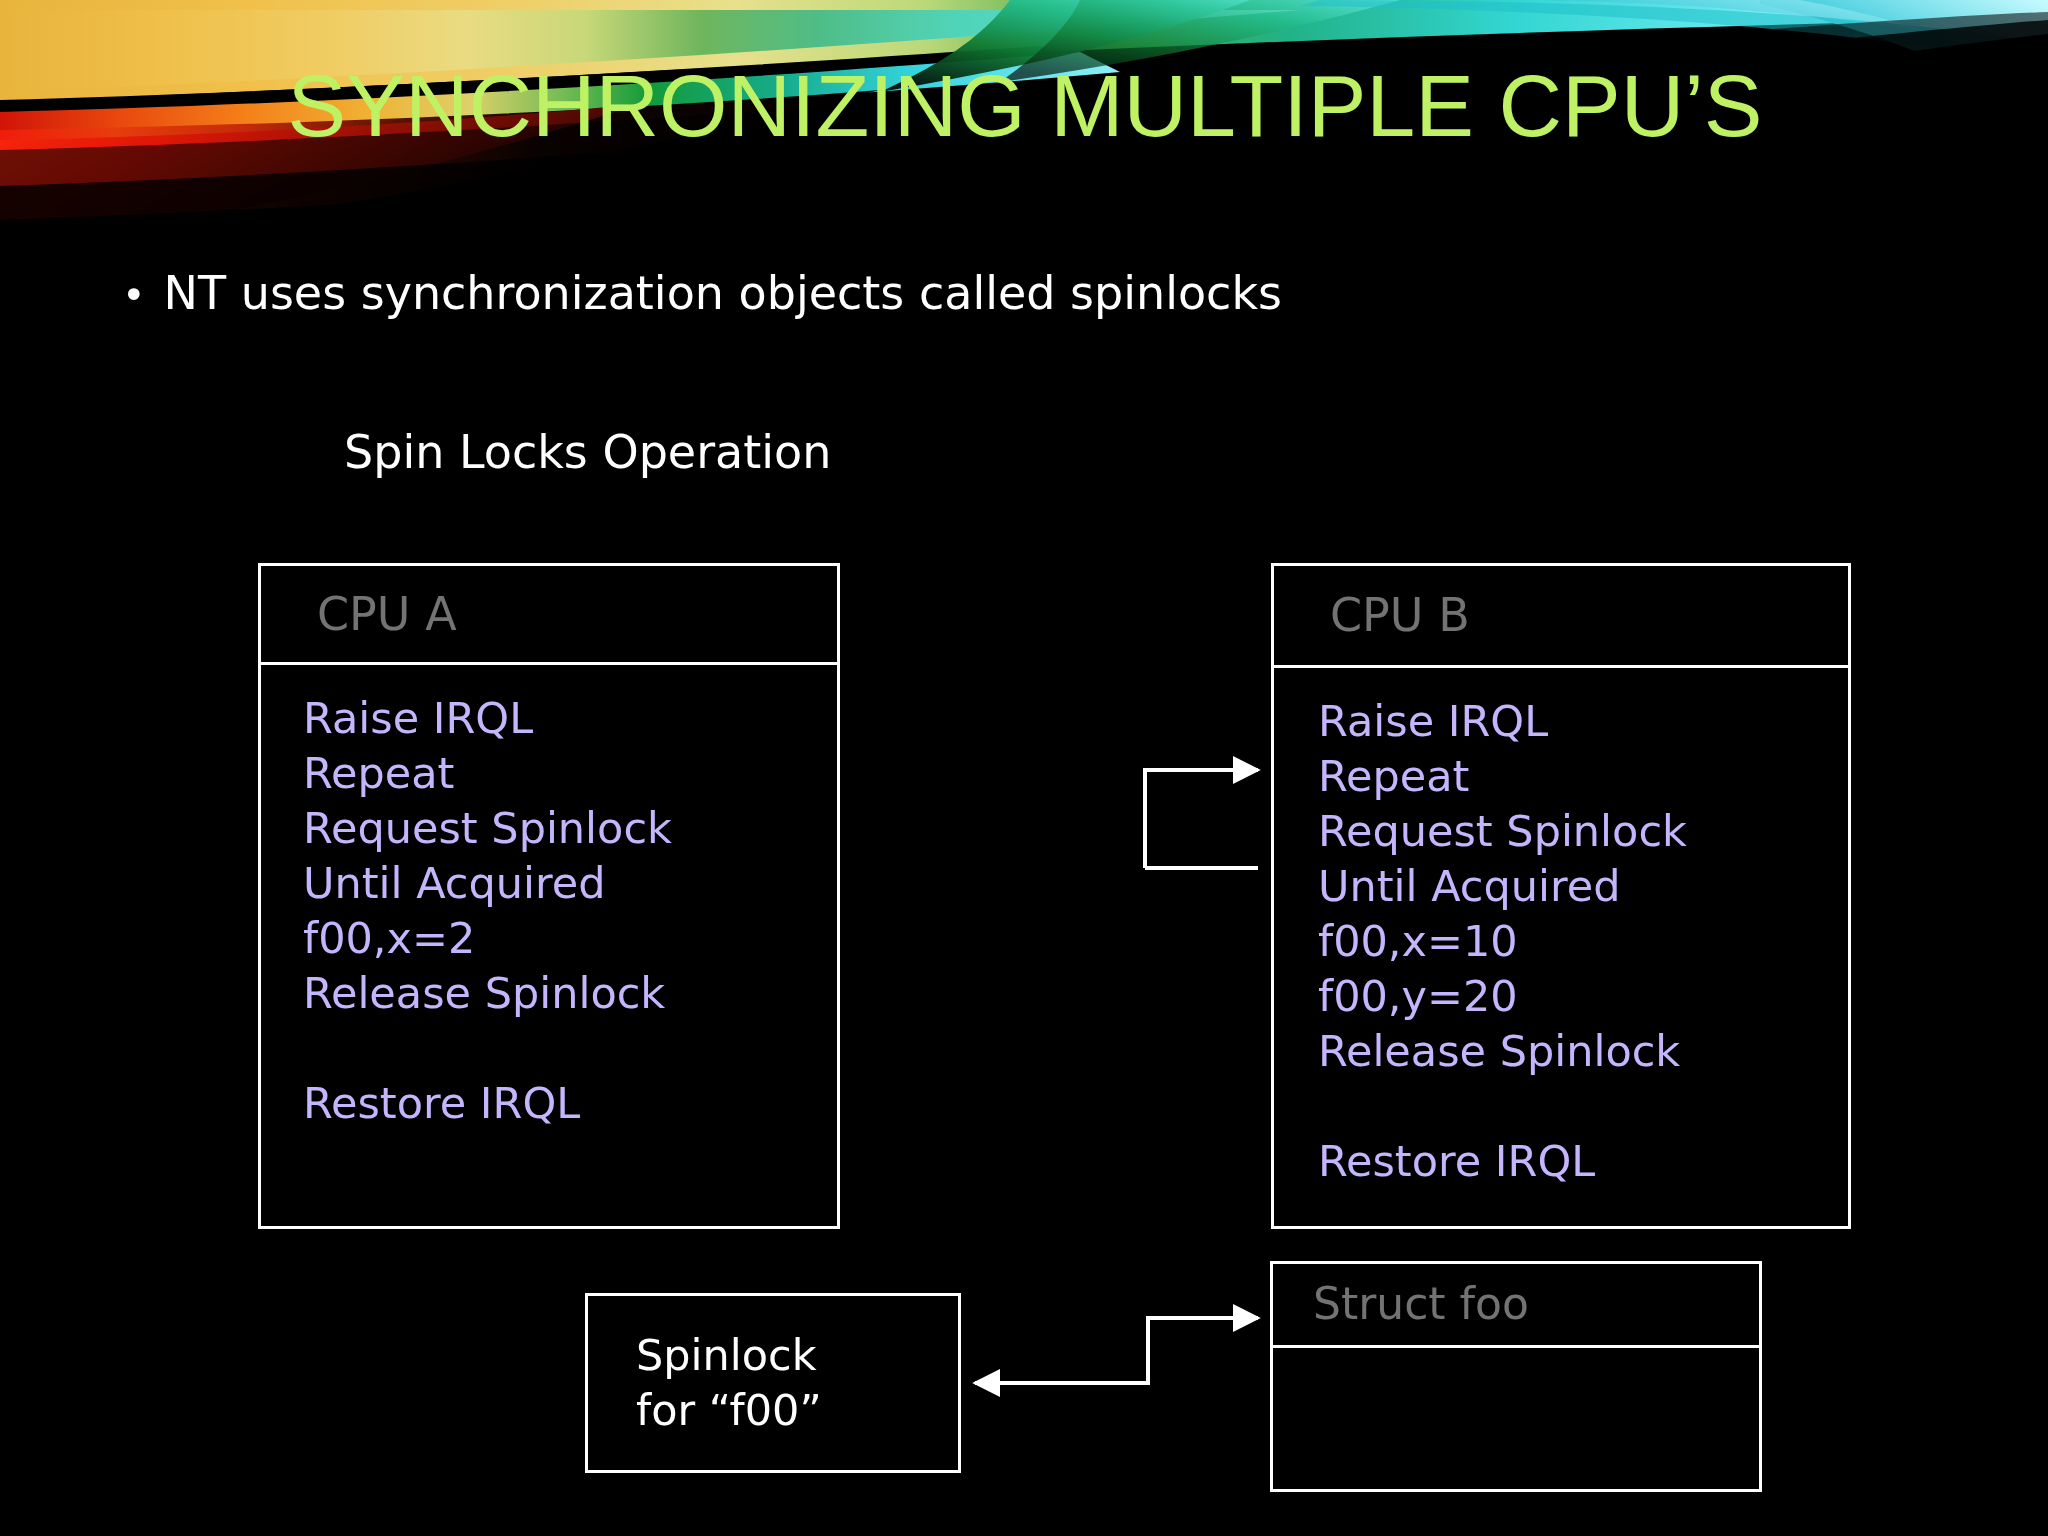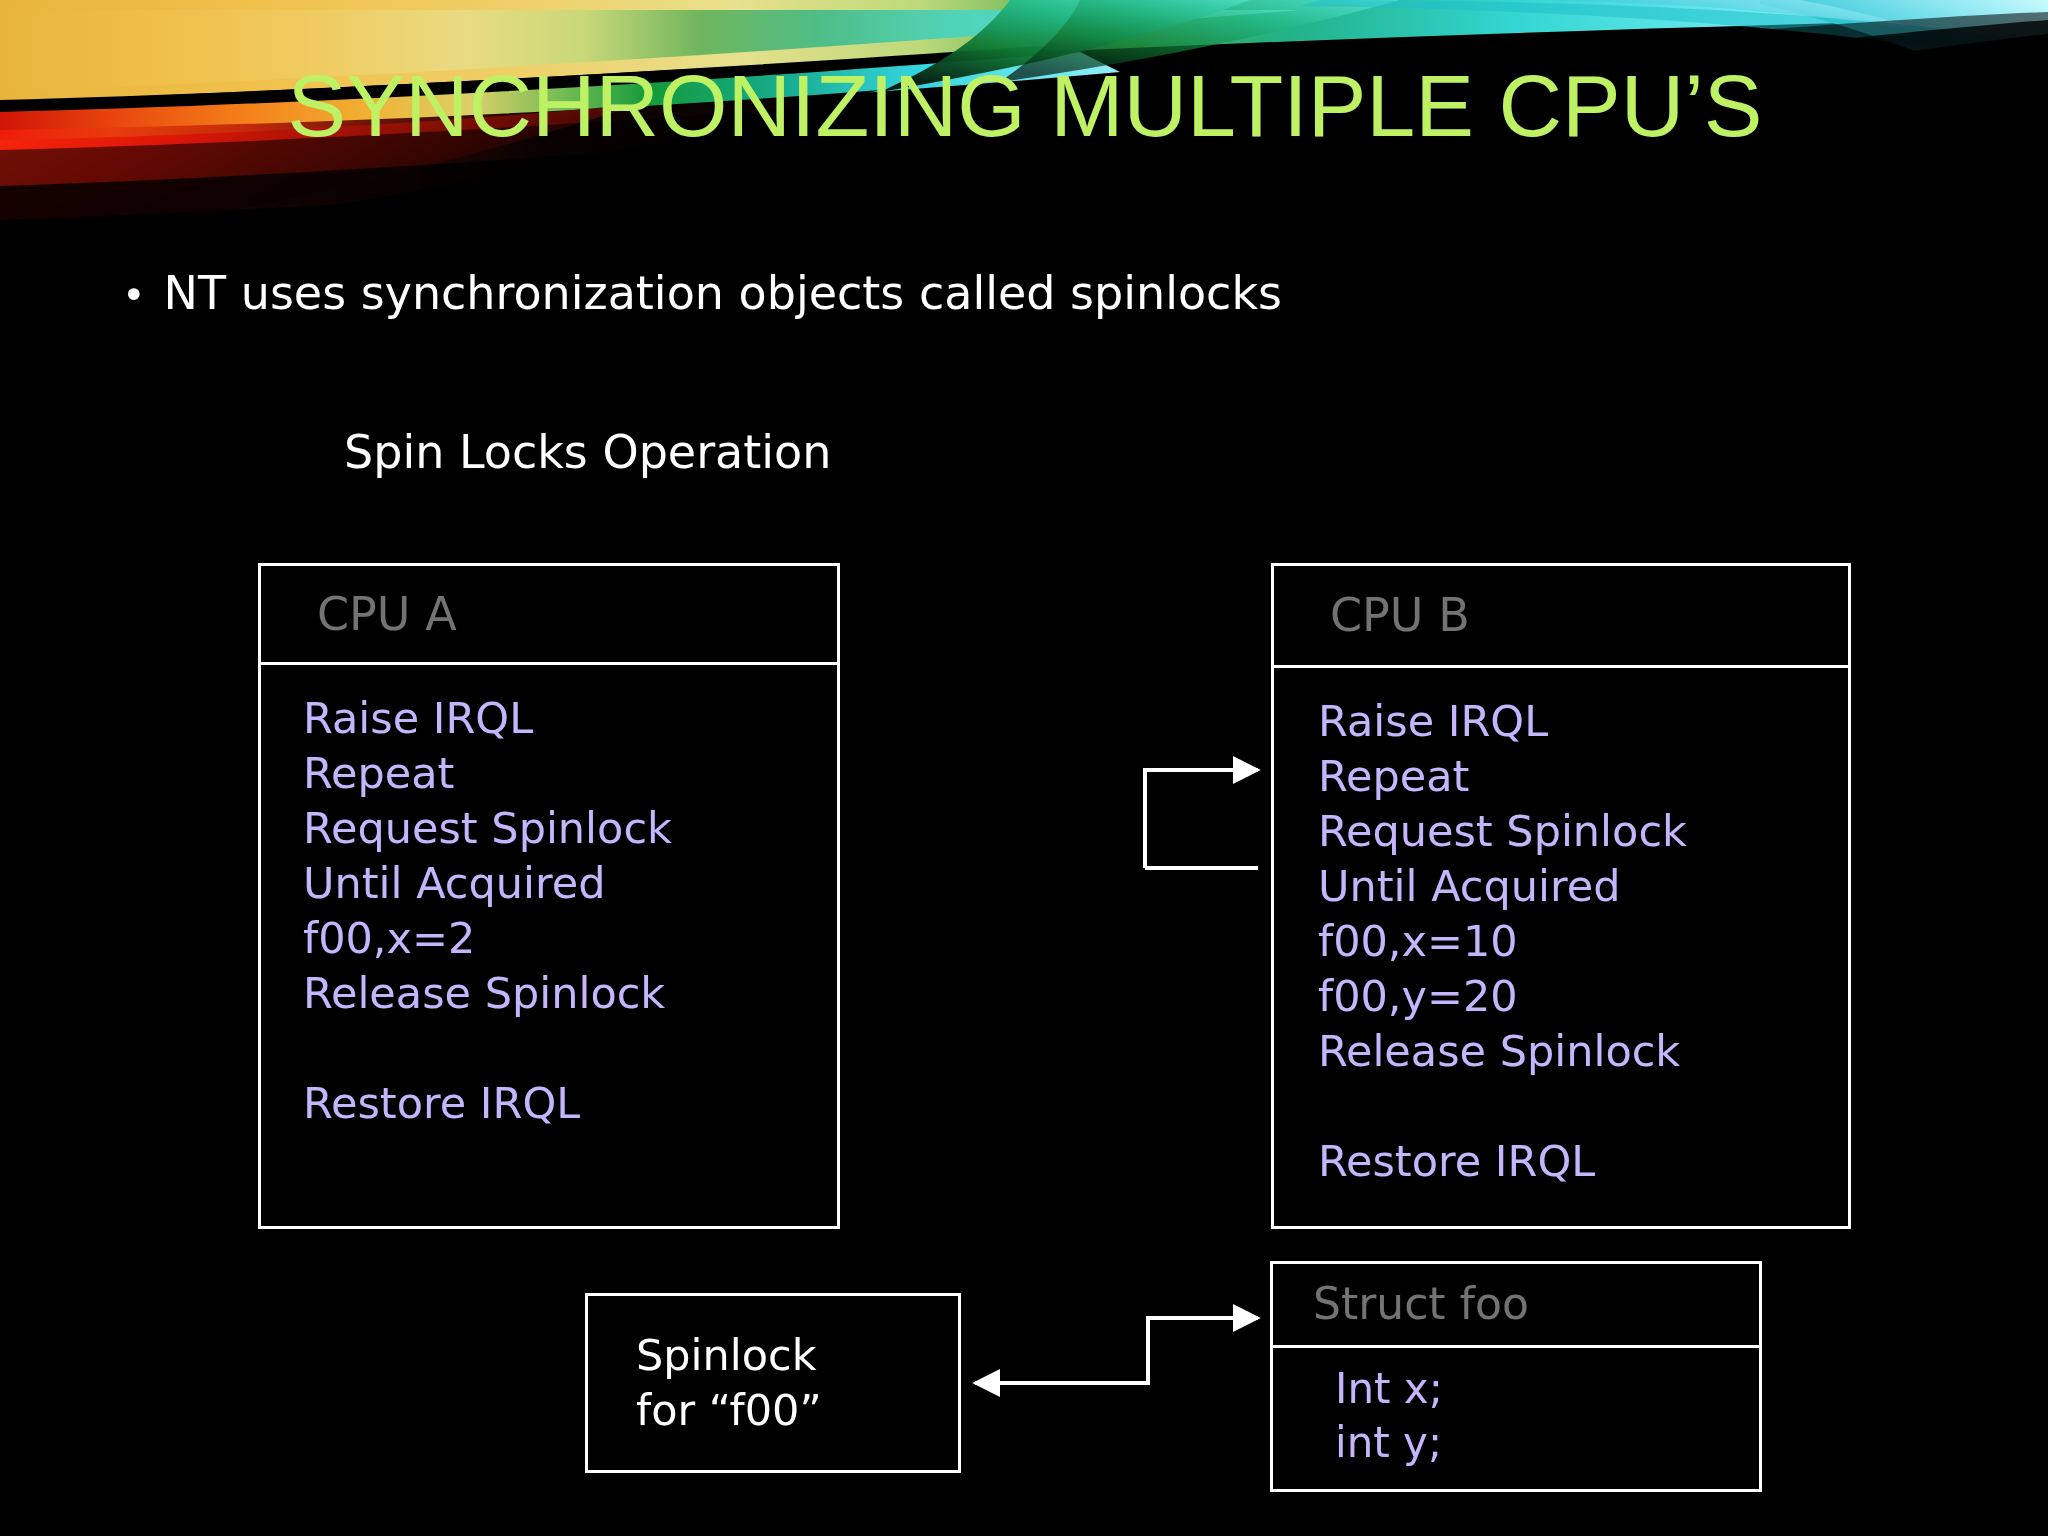--- a/index.html
+++ b/index.html
@@ -279,24 +279,20 @@
     <div class="lock-text">
       <div>Spinlock</div>
       <div>for “f00”</div>
     </div>
   </div>
 
   <div id="struct-box" class="panel">
     <div class="panel-head">
       <span class="head-label">Struct foo</span>
     </div>
-    <div class="panel-body">
-      <div class="code-line">Int x;</div>
-      <div class="code-line">int y;</div>
-    </div>
   </div>
 
   <svg id="arrows" viewBox="0 0 2048 1536" xmlns="http://www.w3.org/2000/svg">
     <defs>
       <marker id="arrowRight" viewBox="0 0 10 10" refX="9" refY="5" markerWidth="7" markerHeight="7" orient="auto-start-reverse">
         <path d="M 0 0 L 10 5 L 0 10 z" fill="#ffffff"></path>
       </marker>
       <marker id="arrowLeftHead" viewBox="0 0 10 10" refX="9" refY="5" markerWidth="7" markerHeight="7" orient="auto-start-reverse">
         <path d="M 0 0 L 10 5 L 0 10 z" fill="#ffffff"></path>
       </marker>

